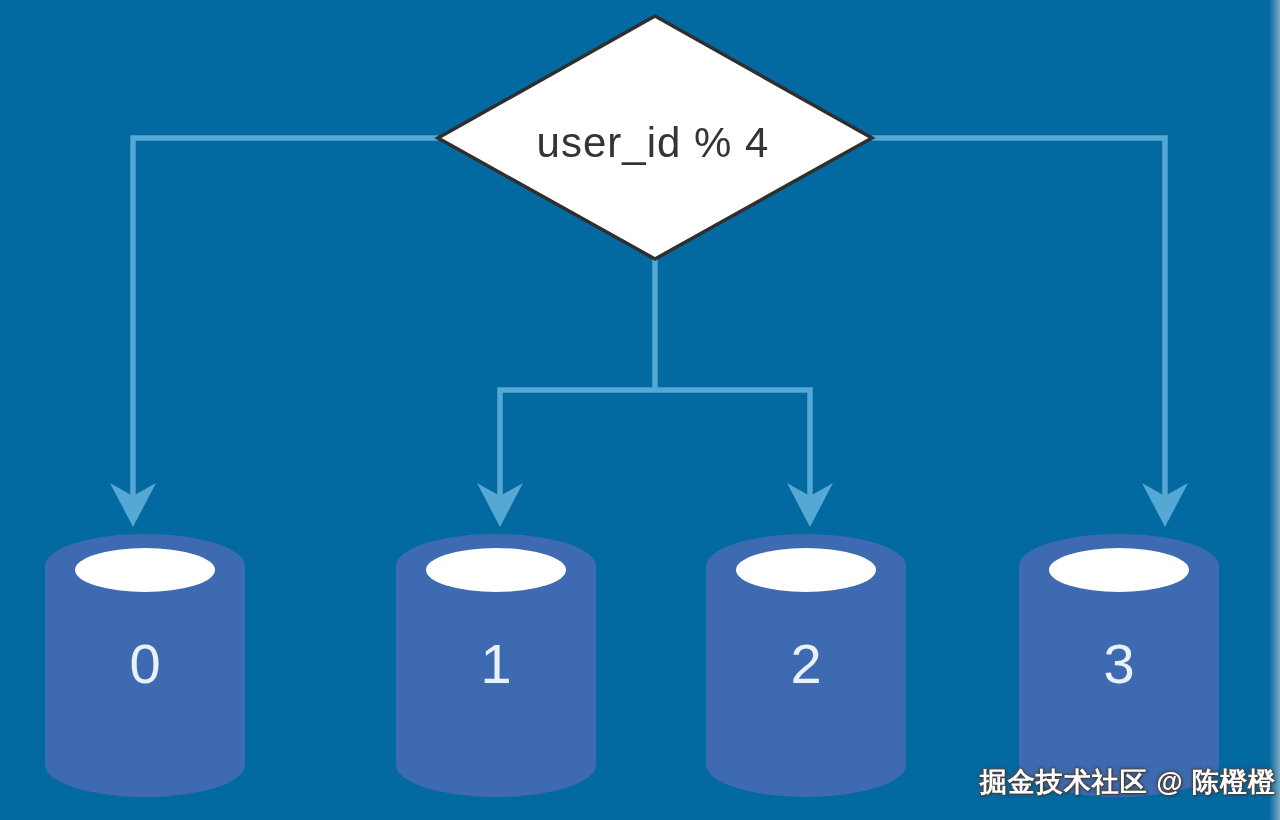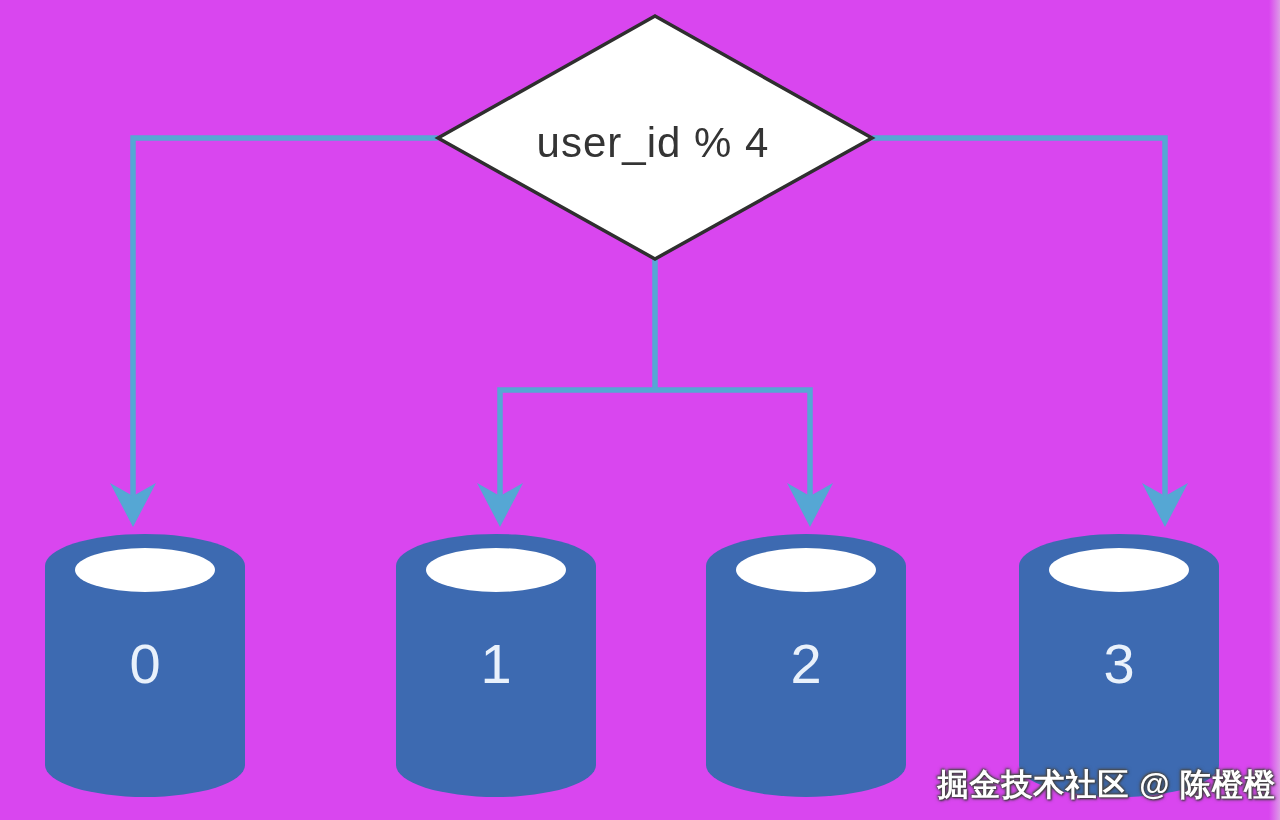--- a/index.html
+++ b/index.html
@@ -4,21 +4,21 @@
 <style>
   html, body {
     margin: 0;
     padding: 0;
     background: #ffffff;
   }
   #stage {
     position: relative;
     width: 1280px;
     height: 820px;
-    background: #d946ef;
+    background: #0369a1;
     overflow: hidden;
     font-family: "Liberation Sans", sans-serif;
   }
   #diagram-svg {
     position: absolute;
     left: 0;
     top: 0;
     width: 1280px;
     height: 820px;
   }
@@ -37,21 +37,21 @@
     stroke-linejoin: miter;
   }
   .diamond {
     stroke-width: 3.5;
     stroke-linejoin: miter;
   }
   #watermark {
     position: absolute;
     right: 4px;
     top: 764px;
-    font-size: 31px;
+    font-size: 27px;
     font-weight: bold;
     letter-spacing: 1px;
     color: #ffffff;
     text-shadow:
       0 0 2px #3c3c3c,
       0 0 4px #4a4a4a,
       1px 1px 2px #333333,
       -1px -1px 2px #555555;
     white-space: nowrap;
   }

